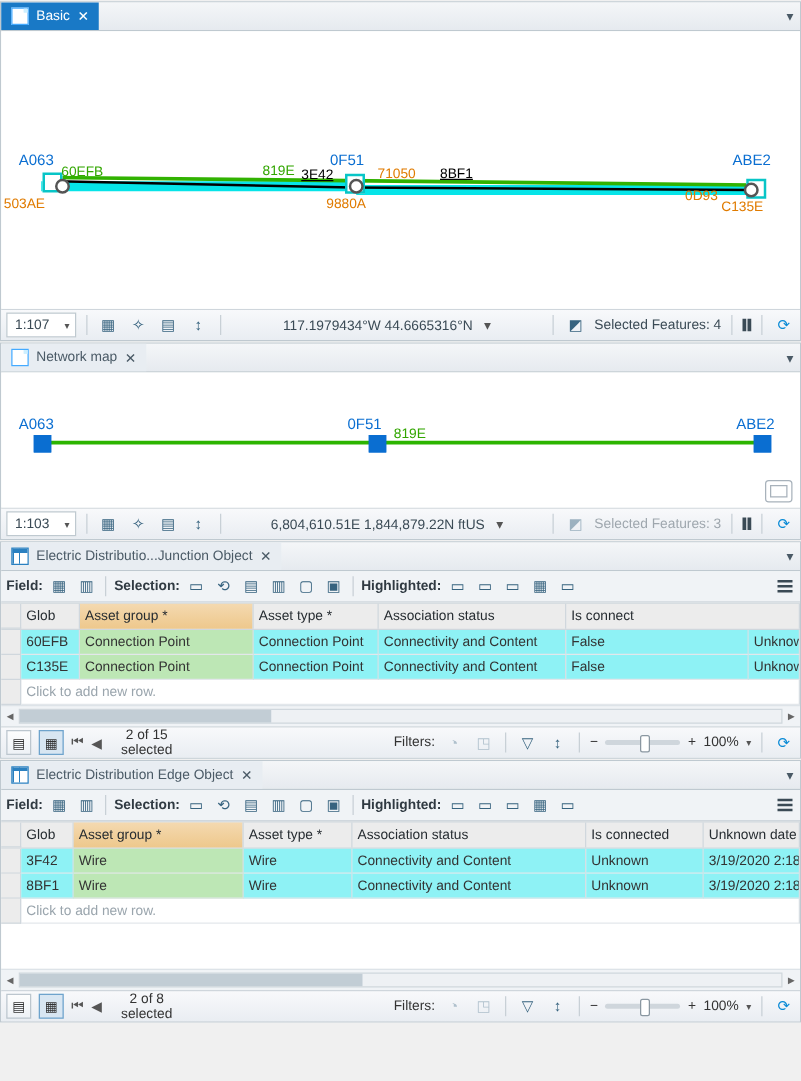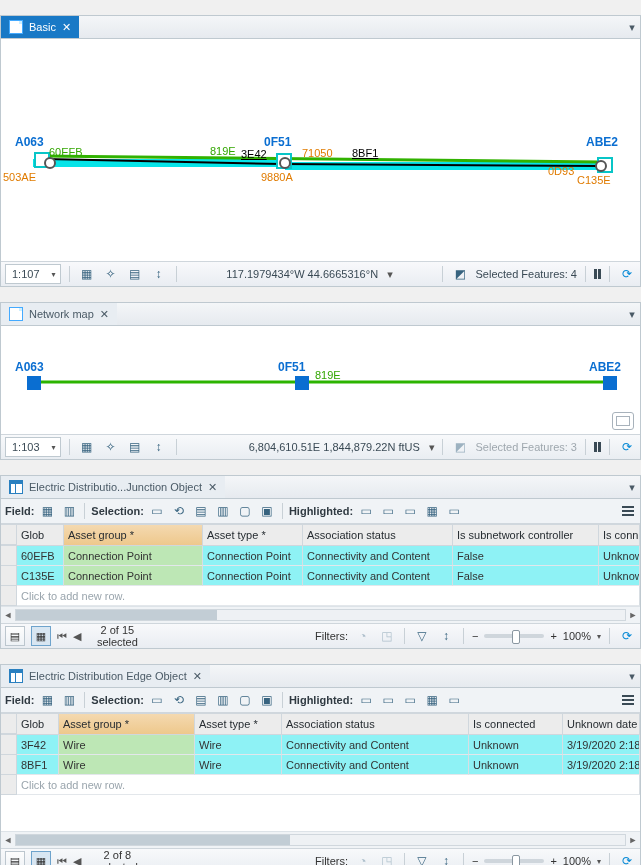--- a/index.html
+++ b/index.html
@@ -6,21 +6,21 @@
     margin: 0;
     padding: 0;
     font-family: "Segoe UI", Tahoma, Arial, sans-serif;
     font-size: 11px;
     background: #f0f0f0;
     color: #333;
     width: 641px;
   }
   .panel {
     border: 1px solid #bfc9d0;
-    margin: 15px 0;
+    margin: 1px 0;
     background: #fff;
     position: relative;
   }
   
   .tabbar {
     display: flex;
     align-items: center;
     background: linear-gradient(#f4f6f8,#e6eaef);
     height: 22px;
     border-bottom: 1px solid #bfc9d0;
@@ -66,21 +66,21 @@
       linear-gradient(90deg,transparent 0 5px,#2a80c0 5px 6px,transparent 6px);
     border:1px solid #2a80c0;
     background-color:#fff;
   }
   
   .canvas {
     position: relative;
     background: #fff;
     overflow: hidden;
   }
-  .node-lbl { position:absolute; font-weight:bold; font-size:12px; }
+  .node-lbl { position:absolute; font-weight:normal; font-size:12px; }
   .node-lbl.blue { color:#0a6ed1; }
   .small-lbl { position:absolute; font-size:11px; }
   .small-lbl.green { color:#32a600; }
   .small-lbl.orange { color:#e07b00; }
   .small-lbl.black { color:#000;text-decoration:underline; }
   .cyan-line {
     position:absolute; height:8px; background:#06e4e8;
   }
   .sq {
     position:absolute; width:12px; height:12px;
@@ -315,21 +315,21 @@
     <div class="combo">
       <span>1:103</span>
       <span class="c">▾</span>
     </div>
     <div class="sep"></div>
     <div class="ico">▦</div>
     <div class="ico">✧</div>
     <div class="ico">▤</div>
     <div class="ico">↕</div>
     <div class="sep"></div>
-    <div style="flex:1; text-align:right">
+    <div style="flex:1; text-align:center">
       <span>6,804,610.51E 1,844,879.22N ftUS</span>
       <span style="padding-left:6px;color:#555">▾</span>
     </div>
     <div class="sep"></div>
     <div class="ico" style="opacity:.45">◩</div>
     <span style="opacity:.45">Selected Features: 3</span>
     <div class="sep"></div>
     <div class="pipe">
         <span></span>
         <span></span>
@@ -374,21 +374,20 @@
         <span></span>
       </div>
   </div>
 
   <div class="grid-head">
     <div class="rowhdr"></div>
     <div class="h" style="width:38px">Glob</div>
     <div class="h sorted" style="width:130px">Asset group *</div>
     <div class="h" style="width:91px">Asset type *</div>
     <div class="h" style="width:141px">Association status</div>
-    <div class="h" style="width:137px">Is subnetwork controller</div>
     <div class="h" style="flex:1">Is connect</div>
   </div>
 
   <div class="grid-row hi">
     <div class="rowhdr"></div>
     <div class="c" style="width:38px">60EFB</div>
     <div class="c g1" style="width:130px">Connection Point</div>
     <div class="c" style="width:91px">Connection Point</div>
     <div class="c" style="width:141px">Connectivity and Content</div>
     <div class="c" style="width:137px">False</div>

